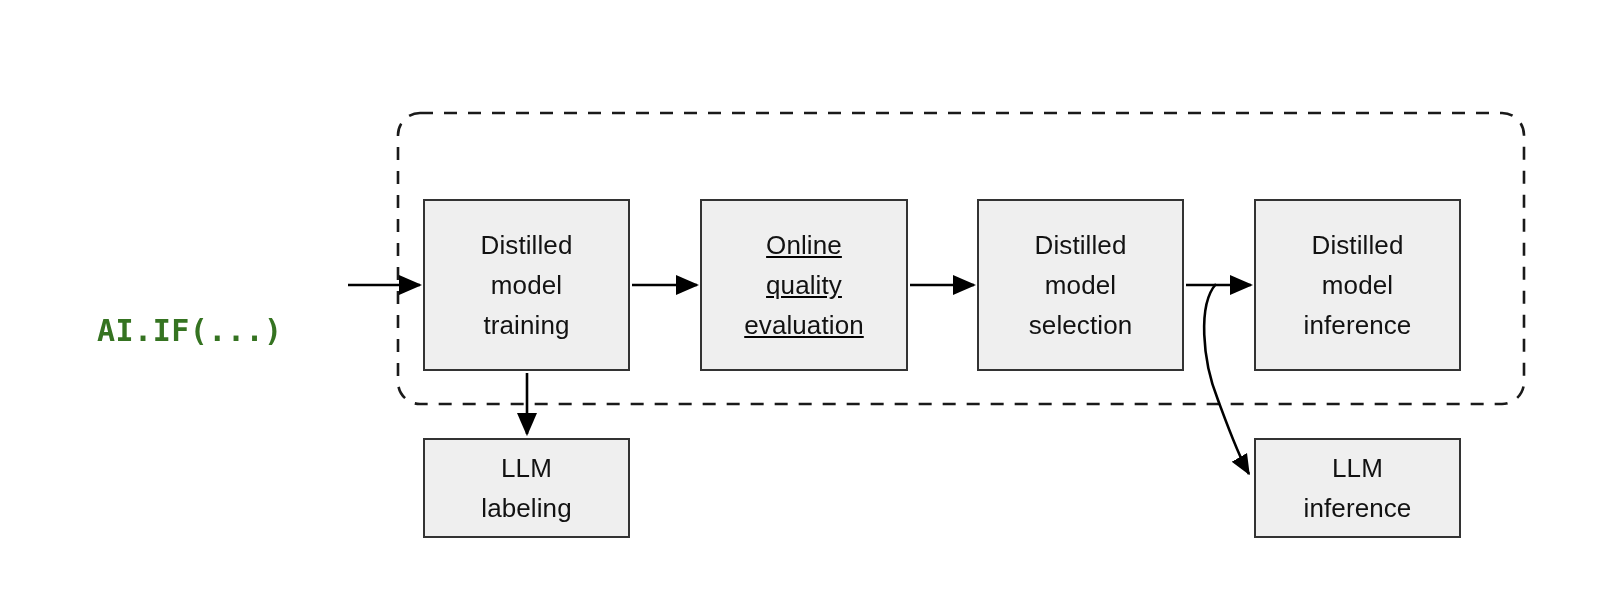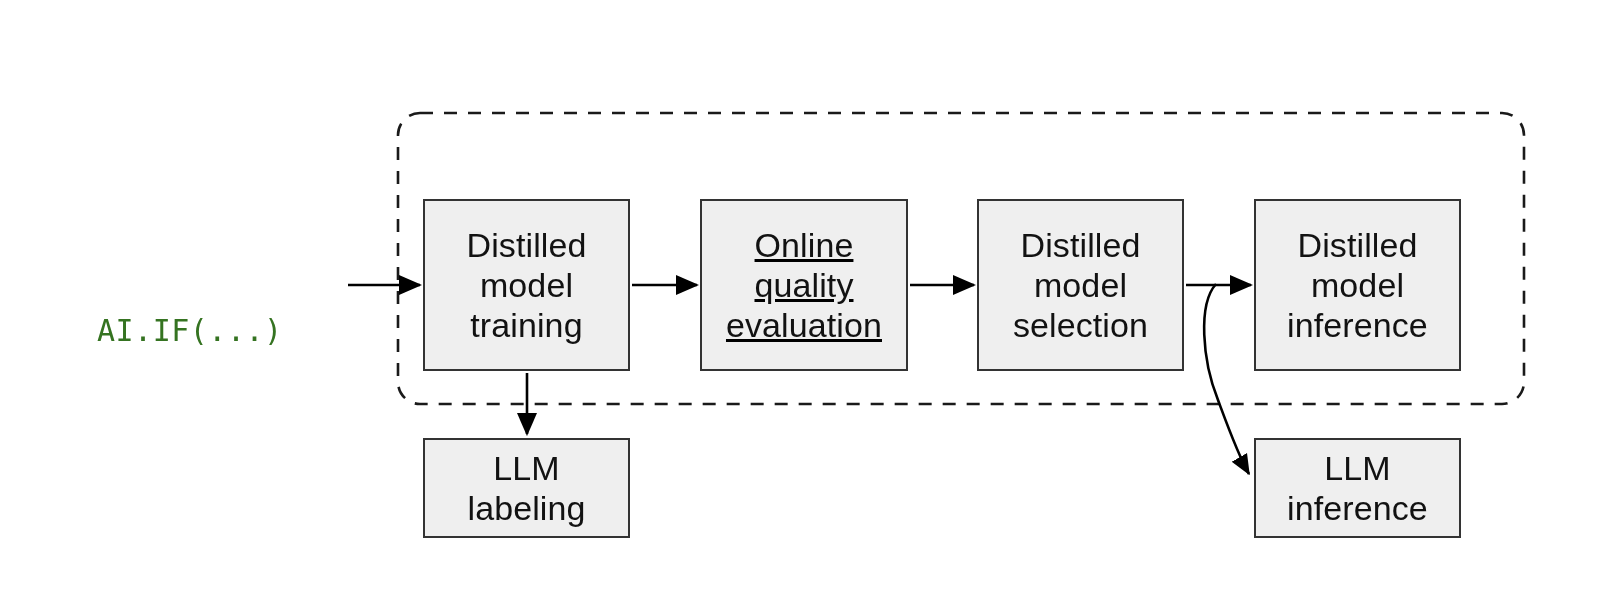--- a/index.html
+++ b/index.html
@@ -33,21 +33,21 @@
     top: 236px;
     width: 290px;
     font-family: "DejaVu Sans Mono", "Liberation Mono", monospace;
     color: #357321;
     font-size: 30px;
     line-height: 38px;
     letter-spacing: 0.5px;
     white-space: pre;
   }
   .sql-line1 { font-weight: 400; }
-  .sql-line2 { font-weight: 400; padding-left: 42px; }
+  .sql-line2 { font-weight: 700; padding-left: 42px; }
 
   
   .group-title {
     position: absolute;
     left: 398px;
     top: 135px;
     width: 1126px;
     text-align: center;
     font-size: 29px;
     font-weight: 700;
@@ -60,21 +60,21 @@
     position: absolute;
     background: #efefef;
     border: 2.2px solid #333333;
     box-sizing: border-box;
     display: flex;
     align-items: center;
     justify-content: center;
     text-align: center;
   }
   .node-label {
-    font-size: 34px;
+    font-size: 26px;
     line-height: 40px;
     color: #121212;
     letter-spacing: 0.1px;
     white-space: pre-line;
     padding: 0 6px;
   }
 
   
   #node-distilled-training { left: 423px; top: 199px; width: 207px; height: 172px; }
   #node-online-eval        { left: 700px; top: 199px; width: 208px; height: 172px; text-decoration: underline; }

